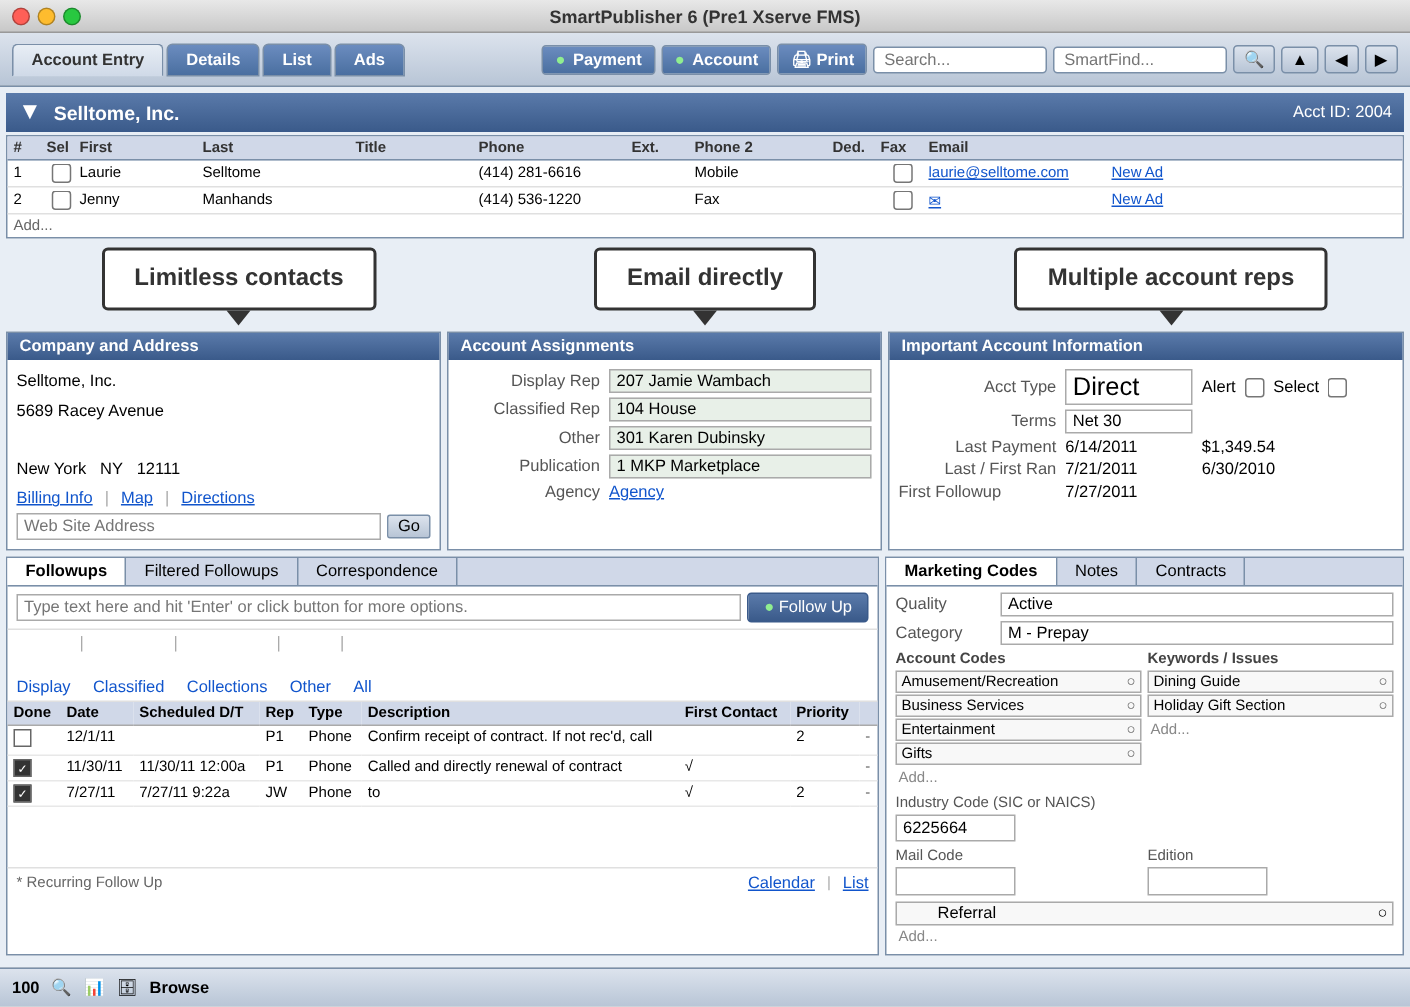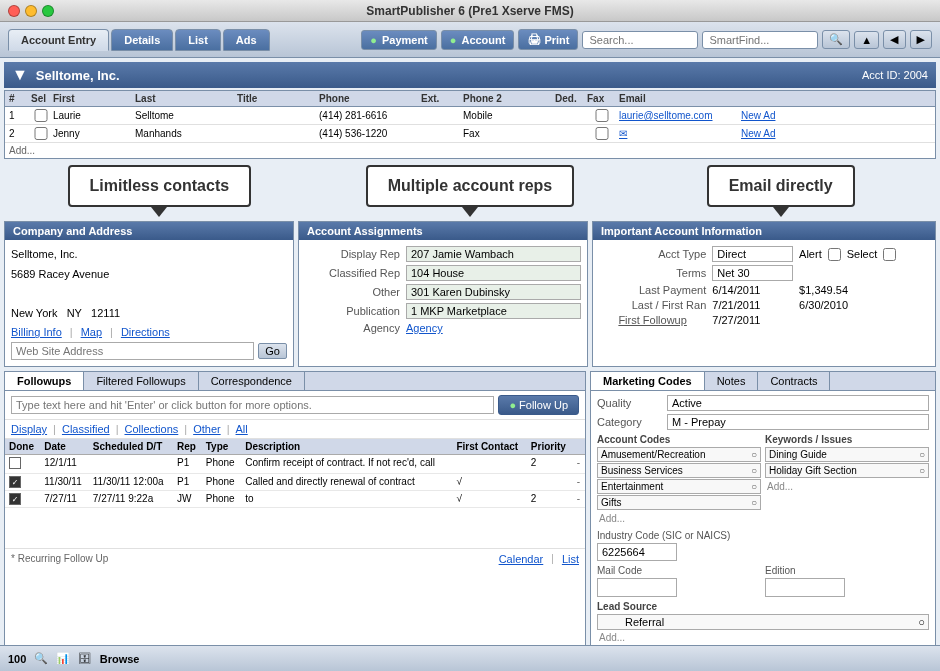--- a/index.html
+++ b/index.html
@@ -258,21 +258,21 @@
       align-items: center;
       gap: 3px;
     }
     .filter-links {
       display: flex;
       gap: 6px;
       padding: 3px 6px;
       border-bottom: 1px solid #e0e0e0;
       font-size: 11px;
     }
-    .filter-link { color: #1155cc; text-decoration: underline; cursor: pointer; }
+    .filter-link { color: #1155cc; cursor: pointer; margin-top: 29px; }
 
     
     .followup-table { width: 100%; border-collapse: collapse; font-size: 10px; }
     .followup-table th { background: #d0d8e8; padding: 2px 4px; text-align: left; border-bottom: 1px solid #aaa; font-size: 10px; }
     .followup-table td { padding: 2px 4px; border-bottom: 1px solid #e8e8e8; vertical-align: top; }
     .check-box { width: 12px; height: 12px; border: 1px solid #666; display: inline-block; }
     .checked { background: #333; color: white; font-size: 8px; text-align: center; line-height: 12px; }
 
     
     .marketing-panel {
@@ -457,25 +457,25 @@
 
     <div class="add-link">Add...</div>
   </div>
 
   <div class="callouts-area">
     <div style="display:flex;flex-direction:column;align-items:center;flex:1;justify-content:flex-end;">
       <div class="callout-box">Limitless contacts</div>
       <div class="arrow-down"></div>
     </div>
     <div style="display:flex;flex-direction:column;align-items:center;flex:1;">
+      <div class="callout-box">Email directly</div>
+      <div class="arrow-down"></div>
+    </div>
+    <div style="display:flex;flex-direction:column;align-items:center;flex:1;">
       <div class="callout-box">Multiple account reps</div>
-      <div class="arrow-down"></div>
-    </div>
-    <div style="display:flex;flex-direction:column;align-items:center;flex:1;">
-      <div class="callout-box">Email directly</div>
       <div class="arrow-down"></div>
     </div>
   </div>
 
   <div class="three-cols">
 
     <div class="panel">
       <div class="panel-header">Company and Address</div>
       <div class="panel-body">
         <div class="company-addr">
@@ -526,37 +526,37 @@
           <span class="assignment-link">Agency</span>
         </div>
       </div>
     </div>
 
     <div class="panel">
       <div class="panel-header">Important Account Information</div>
       <div class="panel-body">
         <div style="display:grid;grid-template-columns:auto auto auto;gap:3px 6px;font-size:11px;align-items:center;">
           <span style="color:#555;text-align:right;">Acct Type</span>
-          <span style="border:1px solid #aaa;padding:1px 4px;font-size:11px;">Direct</span>
+          <span style="border:1px solid #aaa;padding:1px 4px;font-size:17px;">Direct</span>
           <div style="display:flex;gap:6px;align-items:center;">
             <span>Alert</span>
             <input type="checkbox" style="">
             <span>Select</span>
             <input type="checkbox" style="">
           </div>
           <span style="color:#555;text-align:right;">Terms</span>
           <span style="border:1px solid #aaa;padding:1px 4px;">Net 30</span>
           <span></span>
           <span style="color:#555;text-align:right;">Last Payment</span>
           <span>6/14/2011</span>
           <span>$1,349.54</span>
           <span style="color:#555;text-align:right;">Last / First Ran</span>
           <span>7/21/2011</span>
           <span>6/30/2010</span>
-          <span style="color:#555;text-align:center;text-decoration:underline;">First Followup</span>
+          <span style="color:#555;text-align:left;">First Followup</span>
           <span>7/27/2011</span>
           <span></span>
         </div>
       </div>
     </div>
   </div>
 
   <div class="bottom-layout">
 
     <div class="followups-panel">
@@ -701,21 +701,20 @@
           <div>
             <div class="ilabel">Mail Code</div>
             <input type="text" style="border: 1px solid rgb(170, 170, 170); padding: 1px 4px; width: 80px;">
           </div>
           <div>
             <div class="ilabel">Edition</div>
             <input type="text" style="border: 1px solid rgb(170, 170, 170); padding: 1px 4px; width: 80px;">
           </div>
         </div>
         <div class="lead-section">
-          <div class="llabel">Lead Source</div>
           <div class="lvalue">
             <span style="flex:1;margin-left:24px;">Referral</span>
             <span class="remove">○</span>
           </div>
           <div style="color:#888;font-size:10px;padding:2px;">Add...</div>
         </div>
       </div>
     </div>
 
   </div>

